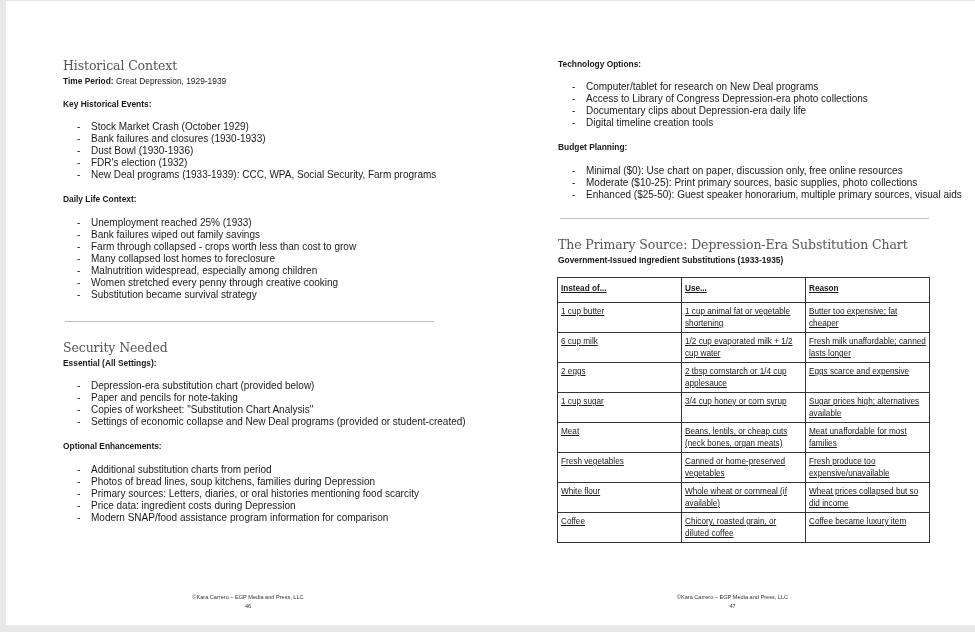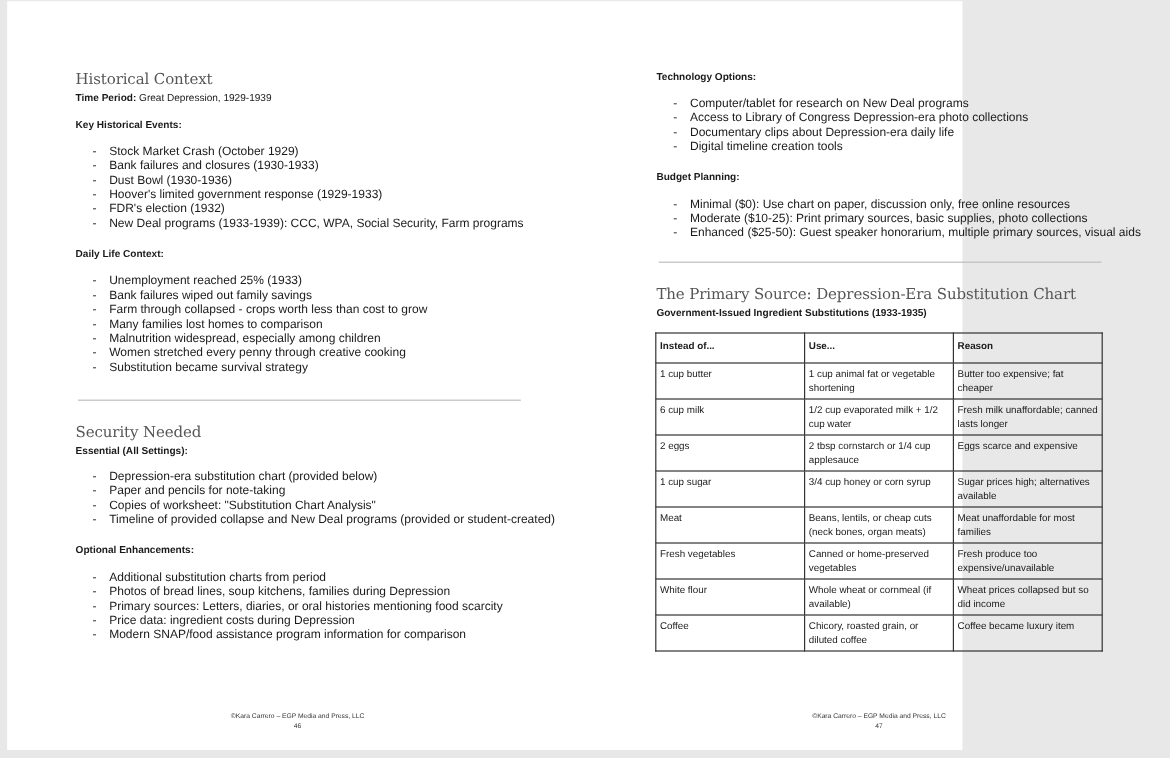--- a/index.html
+++ b/index.html
@@ -4,30 +4,30 @@
 <style>
   html, body { margin: 0; padding: 0; }
   body {
     width: 975px; height: 632px; overflow: hidden;
     background: #e8e8e8;
     font-family: "Liberation Sans", "DejaVu Sans", sans-serif;
     color: #1a1a1a;
     position: relative;
   }
   .spread {
-    position: absolute; left: 6px; top: 1px; width: 796px; height: 624px;
+    position: absolute; left: 6px; top: 1px; width: 969px; height: 624px;
     background: #ffffff;
   }
   .page { position: absolute; top: 0; height: 624px; }
   .page.left { left: 0; width: 484px; }
   .page.right { left: 484px; width: 485px; }
 
   .content { position: absolute; }
   .page.left .content { left: 57px; top: 57px; width: 380px; }
-  .page.right .content { left: 57px; top: 57px; width: 380px; }
+  .page.right .content { left: 68px; top: 57px; width: 380px; }
 
   h2.sec {
     font-family: "DejaVu Serif", "Liberation Serif", serif;
     font-weight: normal; font-size: 12.5px; color: #555;
     margin: 0 0 2px 0; letter-spacing: -0.1px;
   }
   .label {
     font-size: 8.4px; font-weight: bold; margin: 0; line-height: 12px;
   }
   .inline-val { font-weight: normal; text-align: center; }
@@ -48,20 +48,21 @@
   }
 
   .footer {
     position: absolute; bottom: 14px; left: 0; right: 0; text-align: center;
     font-size: 5.6px; line-height: 9px; color: #333;
   }
 
   table.chart {
     border-collapse: collapse; width: 372px; table-layout: fixed;
     margin-left: -1px;
+    text-decoration: underline;
   }
   table.chart th, table.chart td {
     border: 1px solid #333; font-size: 8.2px; line-height: 12px;
     text-align: left; vertical-align: top; padding: 3px 3px 0 3px; height: 30px;
     box-sizing: border-box;
   }
   table.chart th { font-weight: bold; height: 25px; padding-top: 5px; }
   table.chart col.c1 { width: 124px; }
   table.chart col.c2 { width: 124px; }
   table.chart col.c3 { width: 124px; }
@@ -75,47 +76,46 @@
     <div class="content">
       <h2 class="sec">Historical Context</h2>
       <p class="label"><span>Time Period:</span><span class="inline-val"> Great Depression, 1929-1939</span></p>
       <div class="gap-s"></div>
       <p class="label">Key Historical Events:</p>
       <div class="gap-s"></div>
       <ul class="dash">
         <li>Stock Market Crash (October 1929)</li>
         <li>Bank failures and closures (1930-1933)</li>
         <li>Dust Bowl (1930-1936)</li>
-        <li>Hoover's limited government response (1929-1933)</li>
         <li>FDR's election (1932)</li>
         <li>New Deal programs (1933-1939): CCC, WPA, Social Security, Farm programs</li>
       </ul>
       <div class="gap-m"></div>
       <p class="label">Daily Life Context:</p>
       <div class="gap-m"></div>
       <ul class="dash">
         <li>Unemployment reached 25% (1933)</li>
         <li>Bank failures wiped out family savings</li>
         <li>Farm through collapsed - crops worth less than cost to grow</li>
-        <li>Many families lost homes to comparison</li>
+        <li>Many collapsed lost homes to foreclosure</li>
         <li>Malnutrition widespread, especially among children</li>
         <li>Women stretched every penny through creative cooking</li>
         <li>Substitution became survival strategy</li>
       </ul>
       <div style="height:20px"></div>
       <hr class="div" style="width:369px;margin-left:2px;">
       <div style="height:18px"></div>
       <h2 class="sec">Security Needed</h2>
       <p class="label">Essential (All Settings):</p>
       <div class="gap-s"></div>
       <ul class="dash">
         <li>Depression-era substitution chart (provided below)</li>
         <li>Paper and pencils for note-taking</li>
         <li>Copies of worksheet: "Substitution Chart Analysis"</li>
-        <li>Timeline of provided collapse and New Deal programs (provided or student-created)</li>
+        <li>Settings of economic collapse and New Deal programs (provided or student-created)</li>
       </ul>
       <div class="gap-m"></div>
       <p class="label">Optional Enhancements:</p>
       <div class="gap-m"></div>
       <ul class="dash">
         <li>Additional substitution charts from period</li>
         <li>Photos of bread lines, soup kitchens, families during Depression</li>
         <li>Primary sources: Letters, diaries, or oral histories mentioning food scarcity</li>
         <li>Price data: ingredient costs during Depression</li>
         <li>Modern SNAP/food assistance program information for comparison</li>

